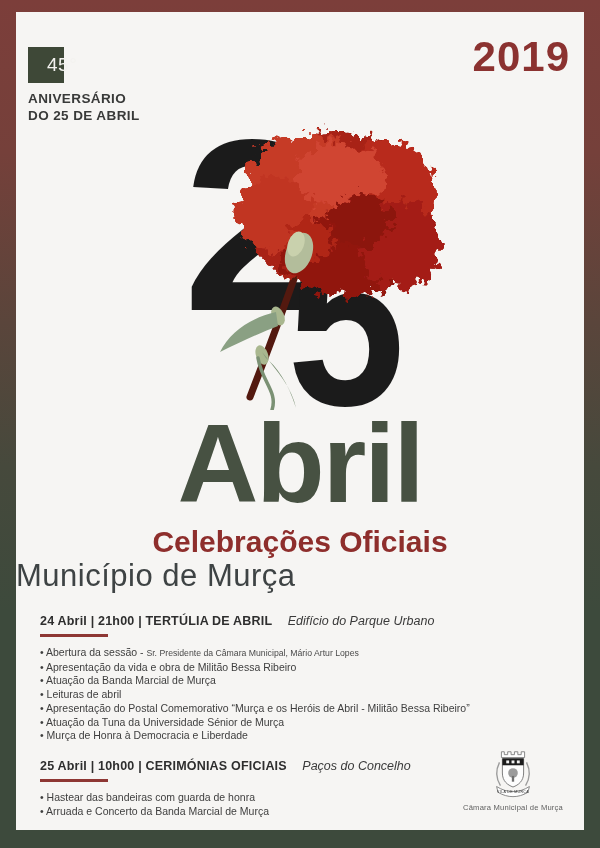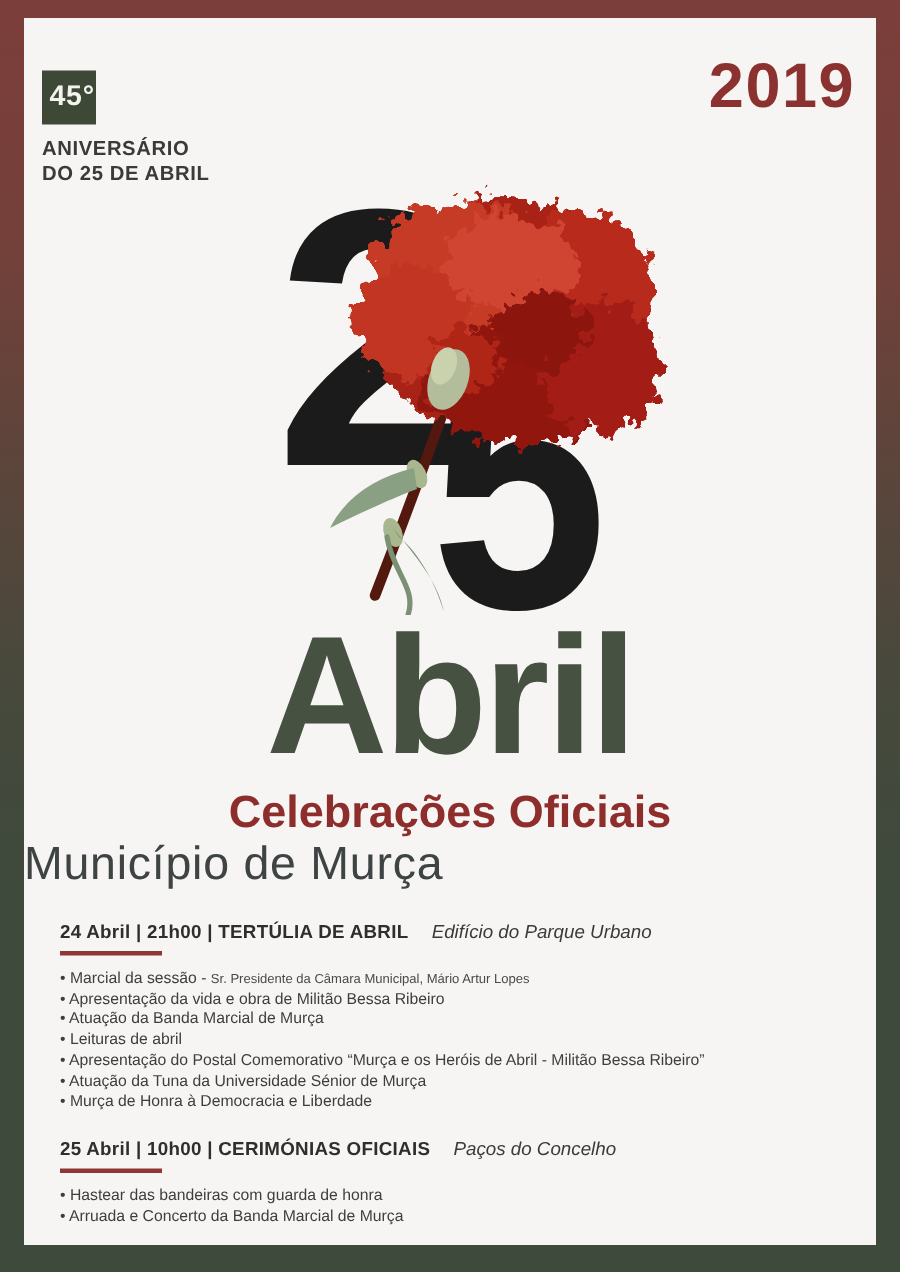--- a/index.html
+++ b/index.html
@@ -9,22 +9,22 @@
     font-family:"Liberation Sans",sans-serif;
     position:relative;
   }
   .sheet{
     position:absolute;left:16px;top:12px;right:16px;bottom:18px;
     background:#f6f5f3;
   }
   
   .badge{
     position:absolute;left:12px;top:35px;width:36px;height:36px;
-    background:#3e4837;color:#f3f2ef;font-weight:bold;font-size:19px;
-    display:flex;align-items:center;padding-left:5px;box-sizing:border-box;
+    background:#3e4837;color:#f3f2ef;font-weight:normal;font-size:19px;
+    display:flex;align-items:center;padding-left:19px;box-sizing:border-box;
     letter-spacing:.5px;
   }
   .anniv{
     position:absolute;left:12px;top:78px;
     color:#393a39;font-weight:bold;font-size:13.5px;line-height:17px;letter-spacing:.4px;
   }
   .year{
     position:absolute;right:14px;top:24px;
     color:#8b3230;font-weight:bold;font-size:42px;line-height:1;letter-spacing:1px;
   }
@@ -119,21 +119,21 @@
   <div class="municipality">Município de Murça</div>
 
   <div class="event event--one">
     <div class="event-heading">
       <span class="h-bold">24 Abril | 21h00 | TERTÚLIA DE ABRIL</span>
       <span class="h-venue">Edifício do Parque Urbano</span>
     </div>
     <div class="rule"></div>
     <ul class="agenda">
       <li>
-        <span>Marcial da sessão -</span>
+        <span>Abertura da sessão -</span>
         <span class="note">Sr. Presidente da Câmara Municipal, Mário Artur Lopes</span>
       </li>
       <li>Apresentação da vida e obra de Militão Bessa Ribeiro</li>
       <li>Atuação da Banda Marcial de Murça</li>
       <li>Leituras de abril</li>
       <li>Apresentação do Postal Comemorativo “Murça e os Heróis de Abril - Militão Bessa Ribeiro”</li>
       <li>Atuação da Tuna da Universidade Sénior de Murça</li>
       <li>Murça de Honra à Democracia e Liberdade</li>
     </ul>
   </div>
@@ -143,14 +143,37 @@
       <span class="h-bold">25 Abril | 10h00 | CERIMÓNIAS OFICIAIS</span>
       <span class="h-venue">Paços do Concelho</span>
     </div>
     <div class="rule"></div>
     <ul class="agenda">
       <li>Hastear das bandeiras com guarda de honra</li>
       <li>Arruada e Concerto da Banda Marcial de Murça</li>
     </ul>
   </div>
 
+  <div class="crest-box">
+    <svg width="58" height="56" viewBox="0 0 60 58">
+
+      <path d="M18,13 v-6 h3 v3 h3.5 v-3 h3.5 v3 h3.5 v-3 h3.5 v3 h3.5 v-3 h3.5 v6 z" fill="#fdfdfd" stroke="#7a7a7a" stroke-width="0.9"></path>
+
+      <path d="M19,14 h22 v15 c0,8.5 -5.5,12.5 -11,14.5 c-5.5,-2 -11,-6 -11,-14.5 z" fill="#fdfdfd" stroke="#7a7a7a" stroke-width="1"></path>
+
+      <path d="M19,14 h22 v7 h-22 z" fill="#1c1c1c"></path>
+      <rect x="23" y="16" width="3" height="3" fill="#f2f2f2"></rect>
+      <rect x="28.5" y="16" width="3" height="3" fill="#f2f2f2"></rect>
+      <rect x="34" y="16" width="3" height="3" fill="#f2f2f2"></rect>
+
+      <circle cx="30" cy="29" r="5" fill="#9b9b9b"></circle>
+      <rect x="28.8" y="32" width="2.4" height="6" fill="#6f6f6f"></rect>
+
+      <path d="M16,18 c-4,8 -4,16 1,24" fill="none" stroke="#9b9b9b" stroke-width="1.4"></path>
+      <path d="M44,18 c4,8 4,16 -1,24" fill="none" stroke="#9b9b9b" stroke-width="1.4"></path>
+
+      <path d="M13,43 c11,7 23,7 34,0 l-1.5,6 c-10,6 -21,6 -31,0 z" fill="#fdfdfd" stroke="#7a7a7a" stroke-width="0.9"></path>
+      <text x="30" y="50" text-anchor="middle" font-family="Liberation Sans, sans-serif" font-size="3.6" letter-spacing="0.4" fill="#2e2e2e">VILA DE MURÇA</text>
+    </svg>
+    <div class="crest-caption">Câmara Municipal de Murça</div>
+  </div>
 
 </div>
 
 </body></html>

